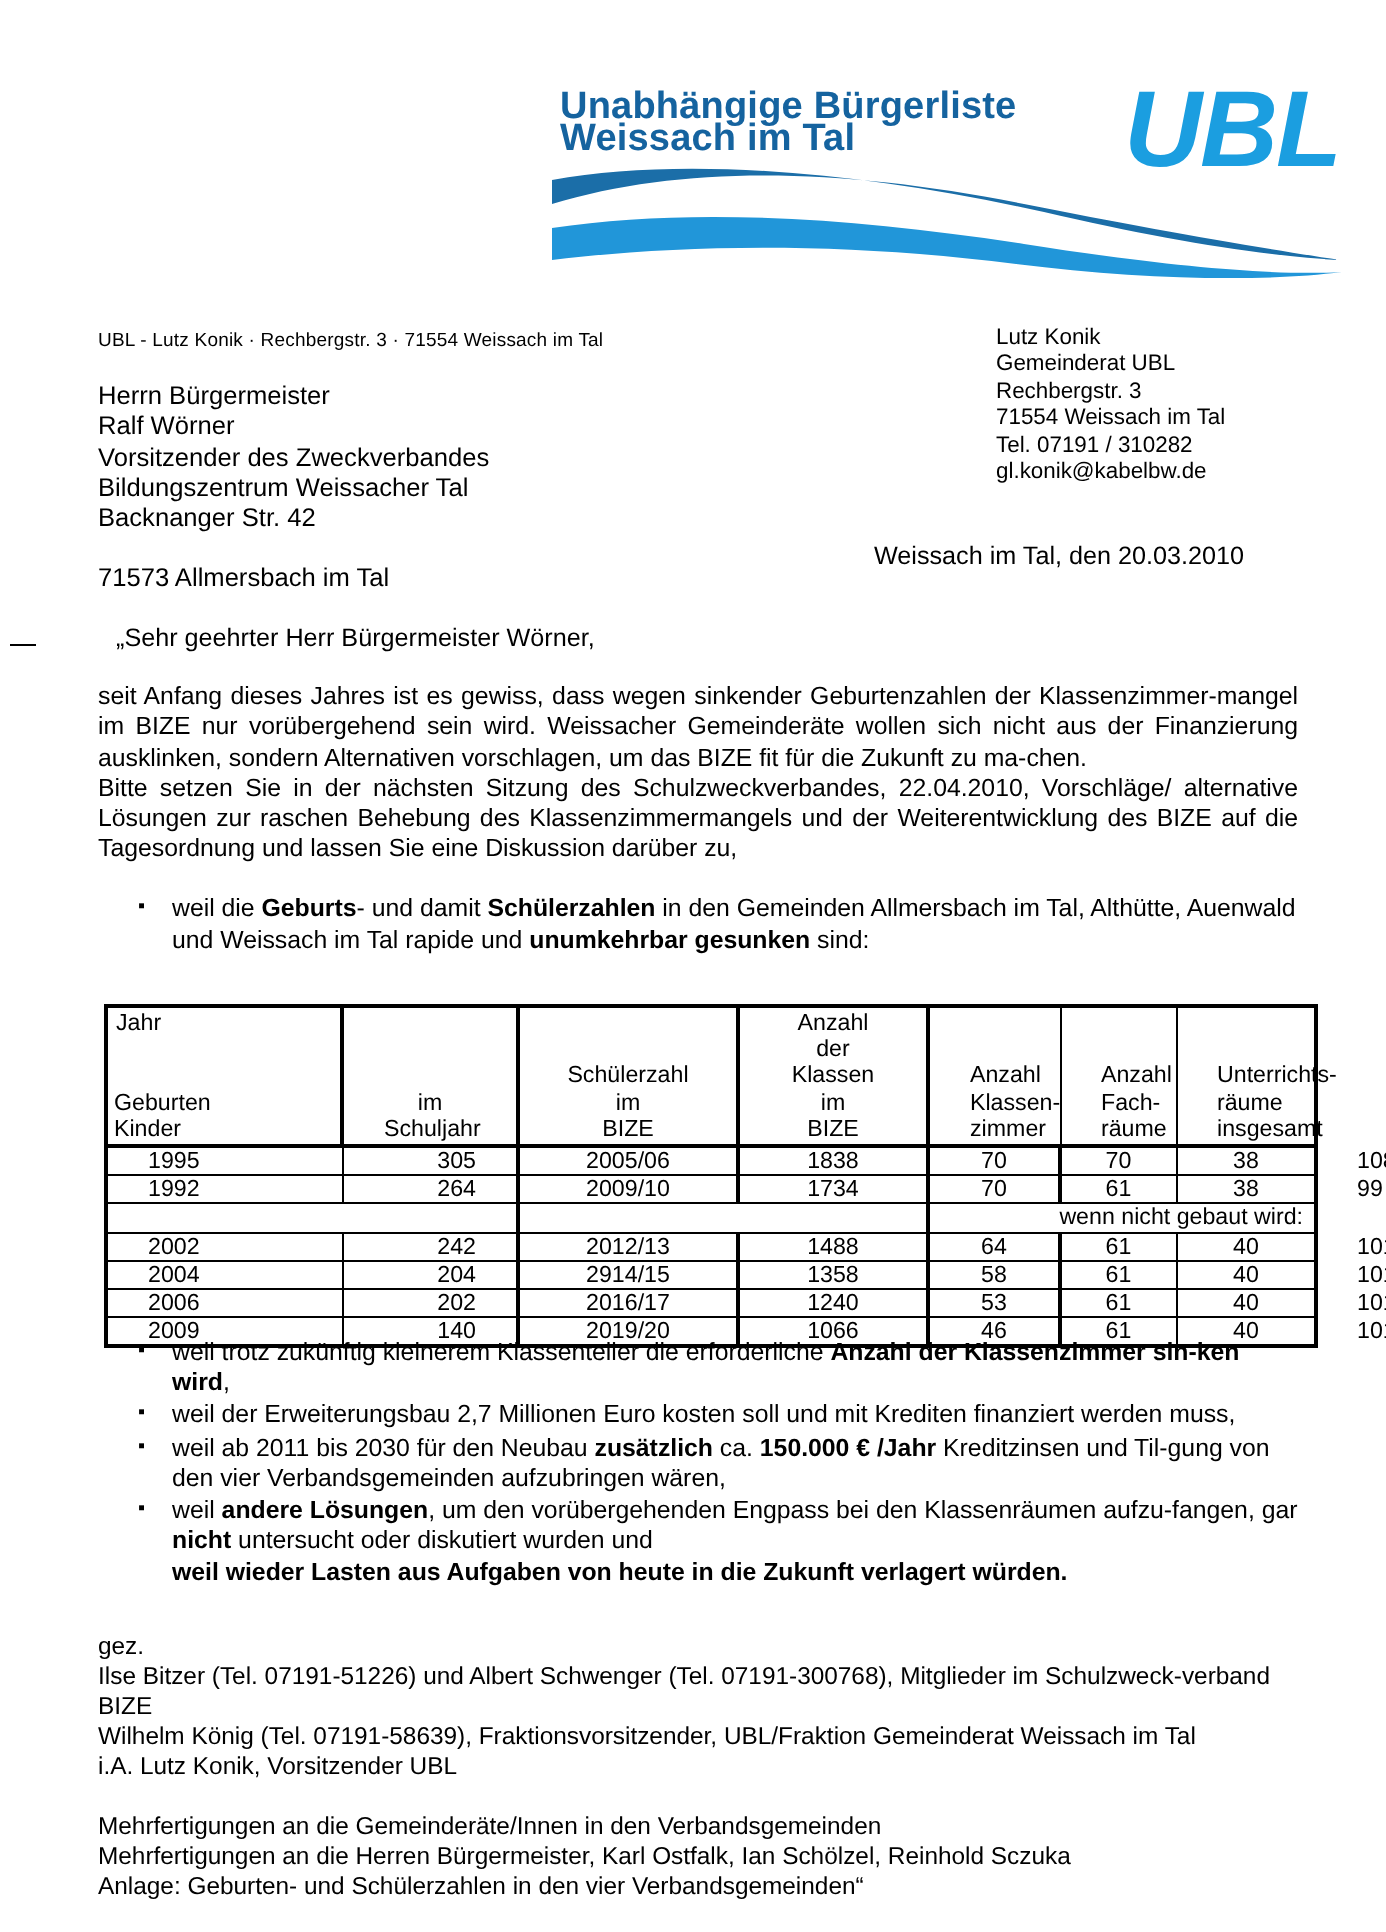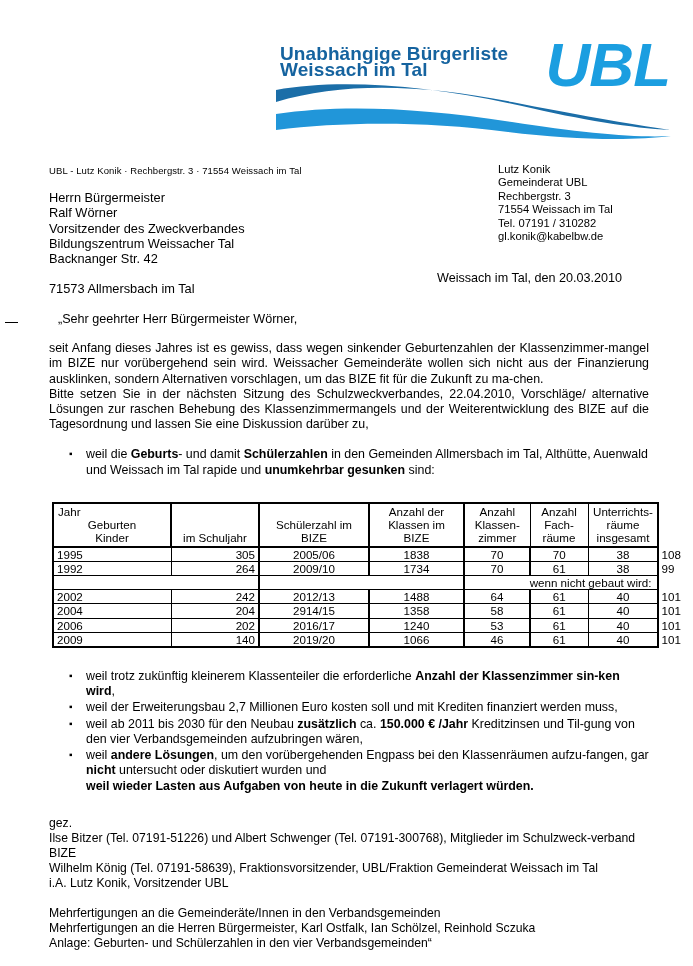--- a/index.html
+++ b/index.html
@@ -36,21 +36,21 @@
     font-weight: bold;
     font-size: 19px;
     line-height: 16px;
     color: #15639f;
     letter-spacing: 0.1px;
   }
   .lh-wordmark {
     position: absolute;
     right: 2px;
     top: 2px;
-    font-size: 62px;
+    font-size: 54px;
     line-height: 54px;
     font-weight: bold;
     font-style: italic;
     color: #1b9ee0;
     letter-spacing: -1px;
   }
   .lh-waves {
     position: absolute;
     left: 0;
     top: 44px;
@@ -153,21 +153,21 @@
     width: 605px;
   }
   table.data {
     border-collapse: collapse;
     width: 605px;
     font-size: 11.6px;
     table-layout: fixed;
   }
   table.data td, table.data th {
     border: 1px solid #000;
-    padding: 0 3px;
+    padding: 0 20px;
     font-weight: normal;
     vertical-align: bottom;
     height: 13px;
     line-height: 13.2px;
   }
   table.data thead th {
     vertical-align: bottom;
     text-align: center;
     height: auto;
     padding-top: 1px;
@@ -179,21 +179,21 @@
     padding-left: 3px !important;
   }
   .th-jahr .jahr-word {
     position: absolute;
     left: 4px;
     top: 1px;
     text-align: left;
   }
   .th-jahr .sub {
     display: block;
-    text-align: center;
+    text-align: left;
   }
   .th-jahr .spacer { display: block; visibility: hidden; }
 
   td.num { text-align: center; }
   td.yr { text-align: left; width: 46px; }
   td.births { text-align: right; }
   td.note {
     text-align: right;
     padding-right: 6px !important;
   }

